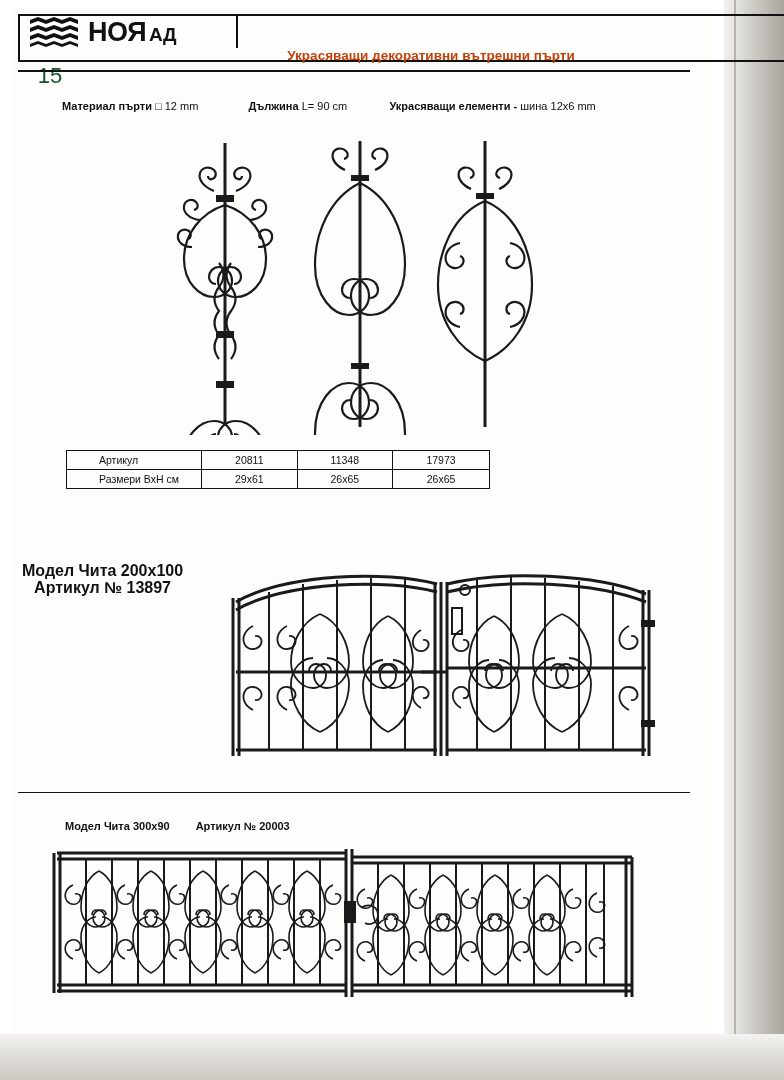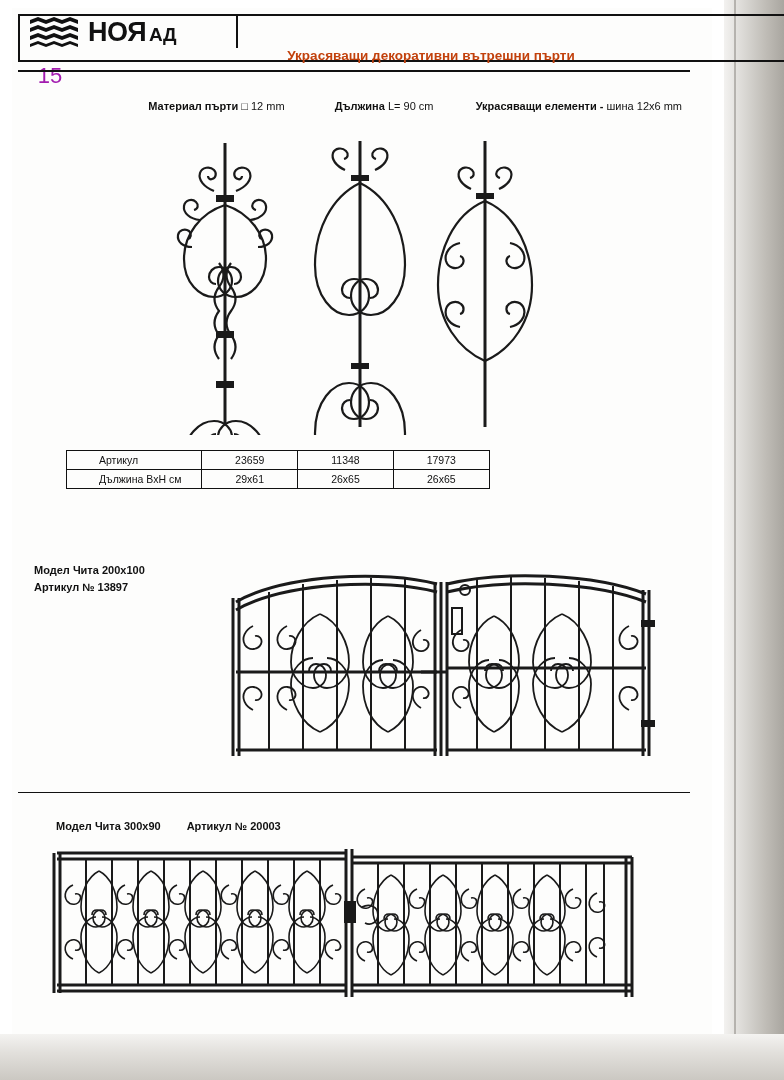--- a/index.html
+++ b/index.html
@@ -90,38 +90,37 @@
     color: #c2410c;
     border-right: 2px solid #111;
     margin-left: 48px;
   }
   .page-cell {
     width: 60px;
     display: flex;
     align-items: center;
     justify-content: center;
     font-size: 22px;
-    color: #a21caf;
+    color: #14532d;
   }
   .header-rule {
     position: absolute;
     left: 18px; top: 70px;
     width: 672px; height: 0;
     border-top: 2px solid #111;
   }
 
   
   .spec-row {
     position: absolute;
     left: 62px; top: 100px;
     width: 620px;
     font-size: 11px;
     color: #111;
     white-space: nowrap;
-    text-align: right;
   }
   .spec-row .b { font-weight: bold; }
   .spec-row .gap1 { display:inline-block; width: 44px; }
   .spec-row .gap2 { display:inline-block; width: 36px; }
 
   
   .panels {
     position: absolute;
     left: 60px; top: 135px;
     width: 560px; height: 300px;
@@ -140,42 +139,43 @@
     border: 1px solid #111;
     height: 18px;
     padding: 0 6px;
   }
   .spec-table td.lbl { width: 96px; text-align: left; padding-left: 32px; }
   .spec-table td.val { text-align: center; }
 
   
   .model1-caption {
     position: absolute;
-    left: 34px; top: 562px;
-    font-size: 11px;
+    left: 22px; top: 562px;
+    font-size: 16px;
     font-weight: bold;
     color: #111;
     line-height: 17px;
+    text-align: center;
   }
   .gate1 {
     position: absolute;
     left: 225px; top: 568px;
     width: 435px; height: 200px;
   }
   .rule-a {
     position: absolute;
     left: 18px; top: 792px;
     width: 672px; height: 0;
     border-top: 1px solid #111;
   }
 
   
   .model2-caption {
     position: absolute;
-    left: 56px; top: 820px;
+    left: 65px; top: 820px;
     font-size: 11px;
     font-weight: bold;
     color: #111;
   }
   .model2-caption .sp { display: inline-block; width: 26px; }
   .gate2 {
     position: absolute;
     left: 46px; top: 845px;
     width: 600px; height: 165px;
   }
@@ -310,26 +310,26 @@
           <path d="M69,374 C78,378 83,385 81,391 C79,396 72,397 68,393 C65,390 66,386 70,385"></path>
         </g>
       </g>
     </svg>
   </div>
 
   <table class="spec-table">
     <tbody>
       <tr>
         <td class="lbl">Артикул</td>
-        <td class="val">23659</td>
+        <td class="val">20811</td>
         <td class="val">11348</td>
         <td class="val">17973</td>
       </tr>
       <tr>
-        <td class="lbl">Дължина ВхН см</td>
+        <td class="lbl">Размери ВхН см</td>
         <td class="val">29x61</td>
         <td class="val">26x65</td>
         <td class="val">26x65</td>
       </tr>
     </tbody>
   </table>
 
   <div class="model1-caption">
     <div>Модел Чита 200x100</div>
     <div>Артикул № 13897</div>

